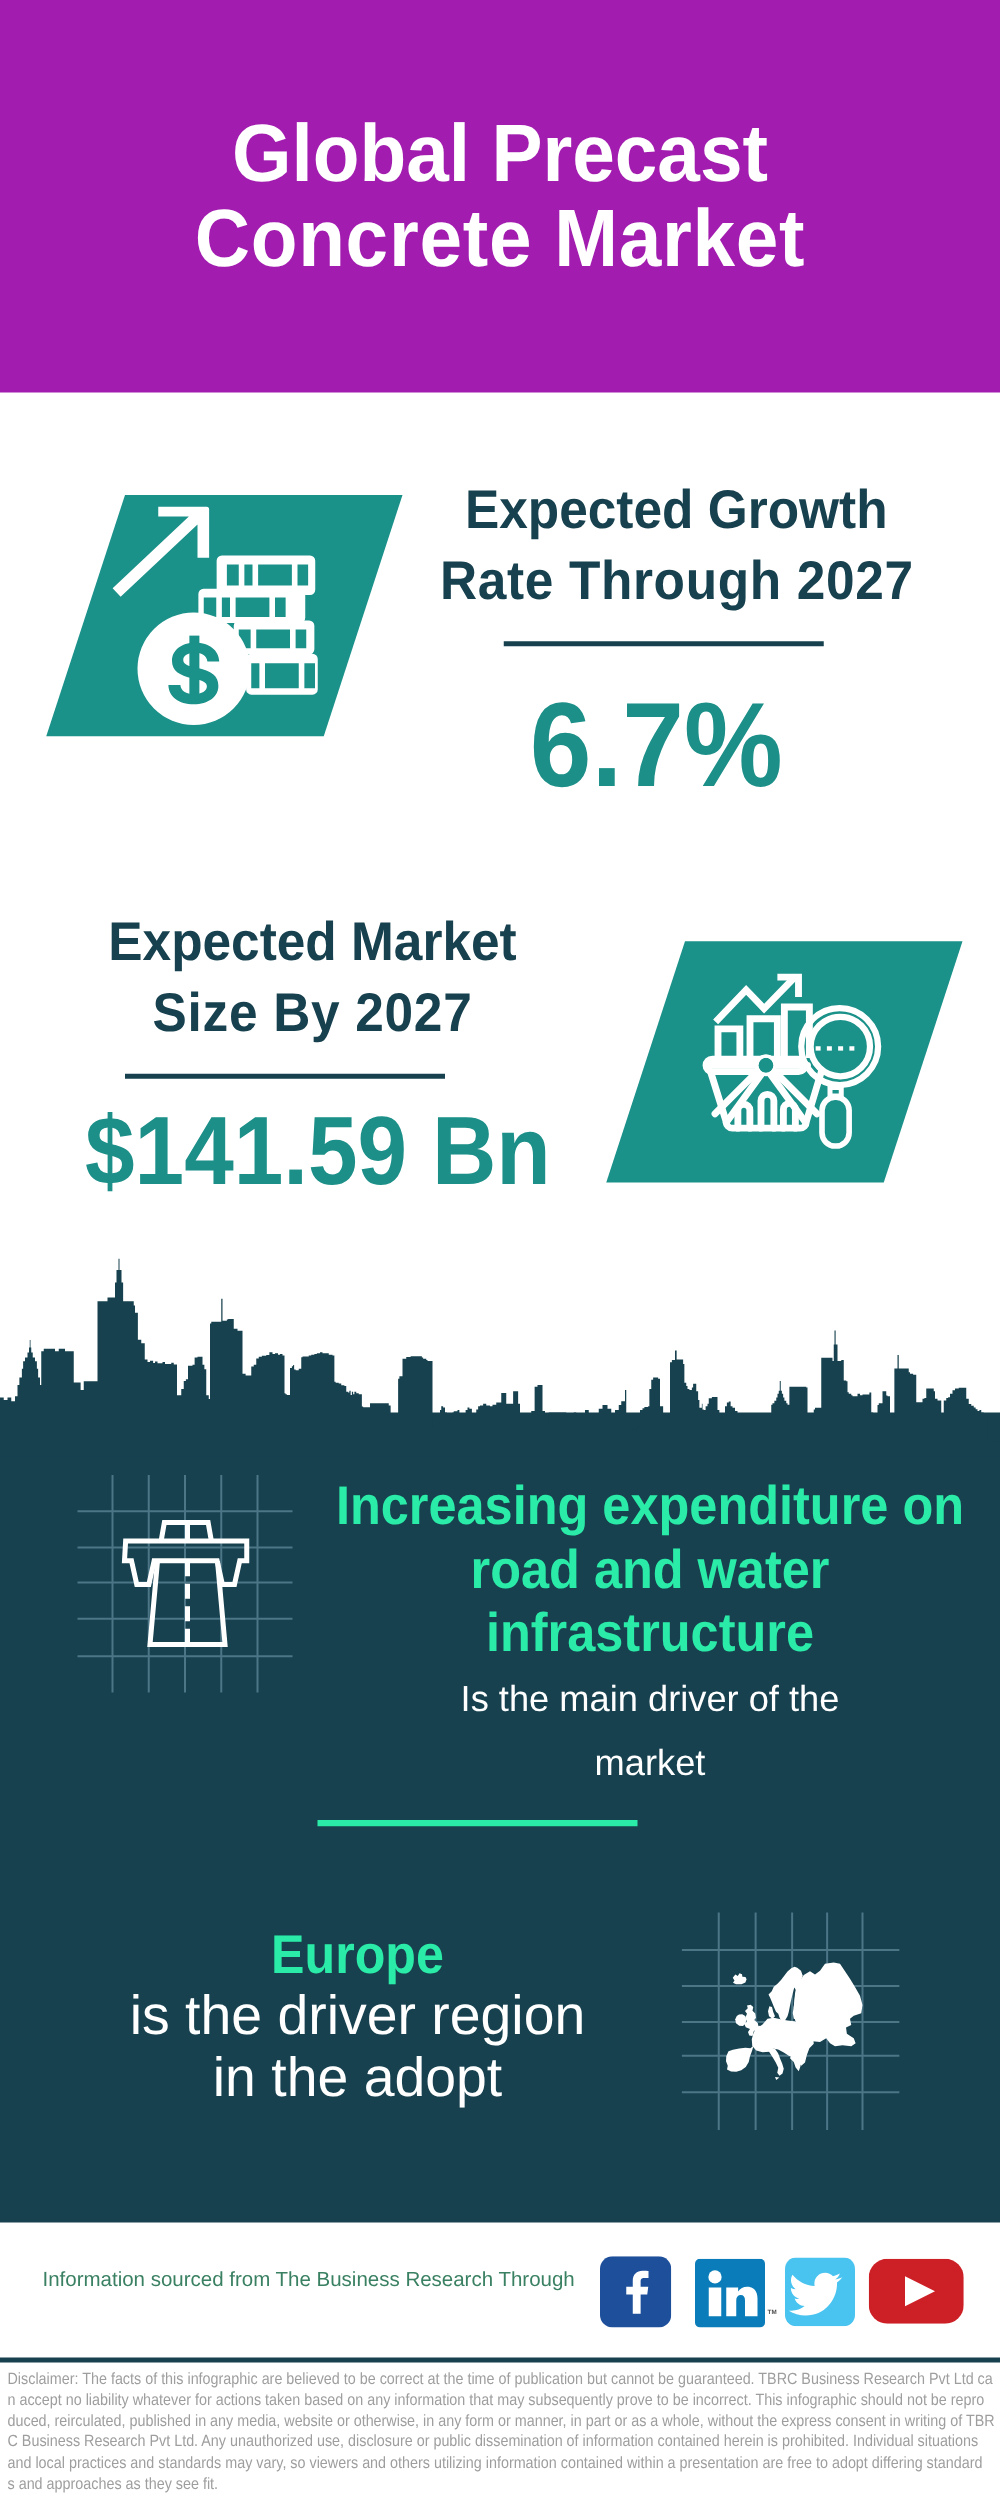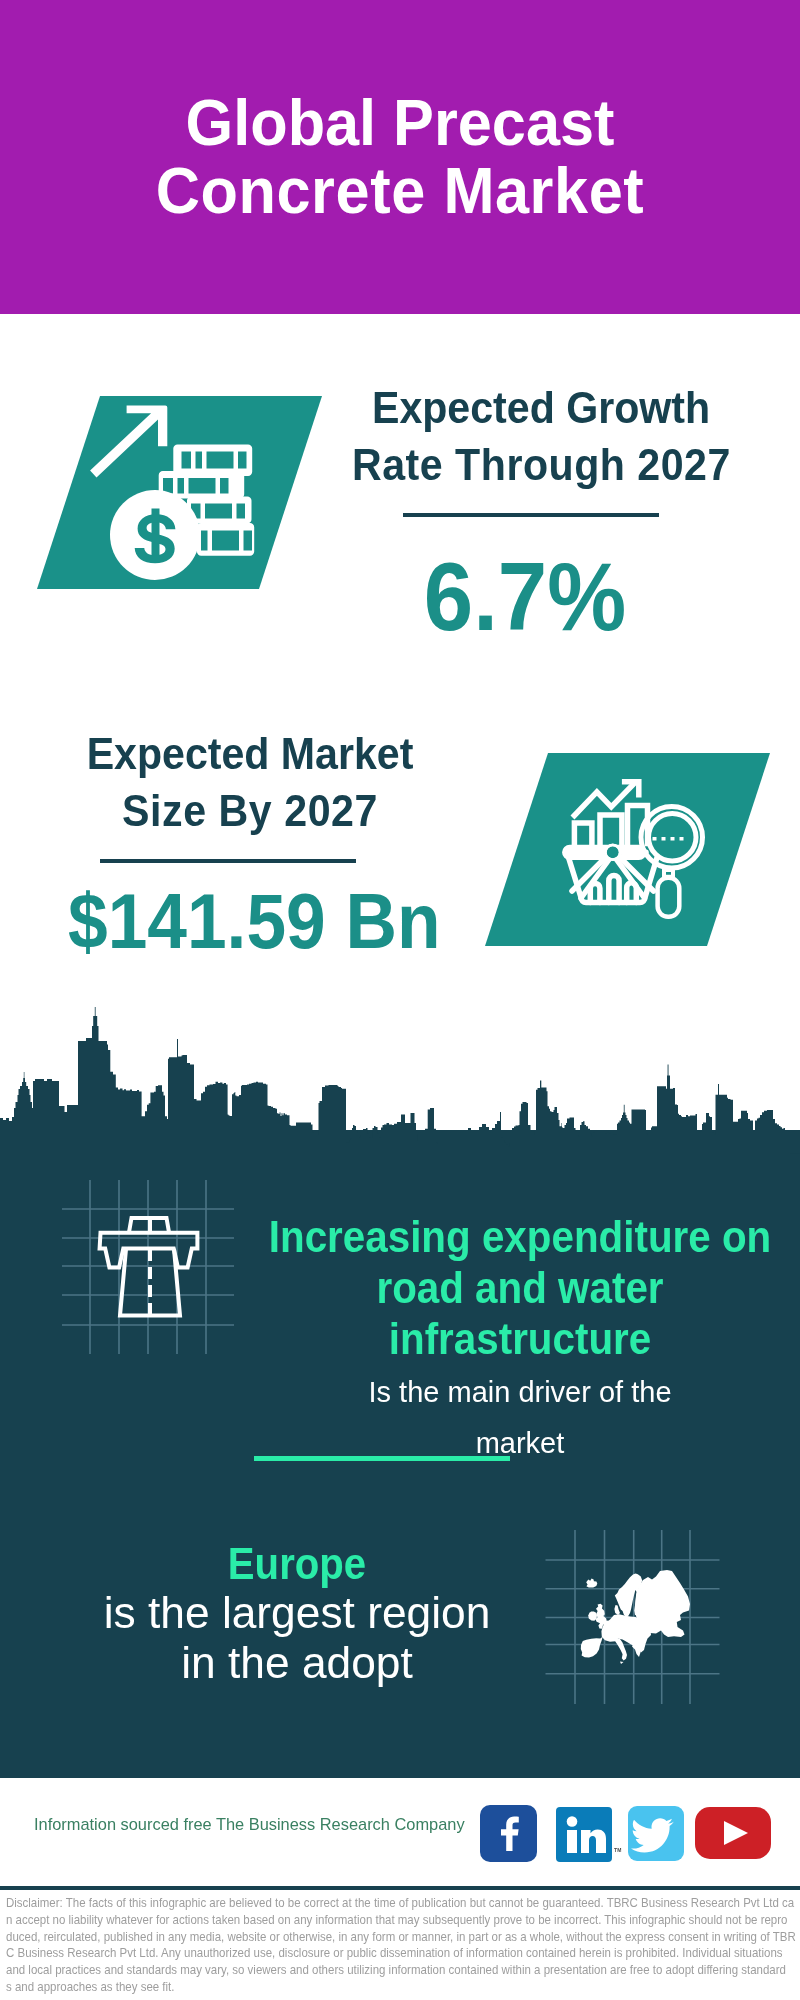--- a/index.html
+++ b/index.html
@@ -18,27 +18,27 @@
   .s1-val{white-space:nowrap;left:325px;top:549px;width:400px;text-align:center;color:#1b8f88;font-weight:bold;font-size:96px;line-height:96px;transform:scaleX(0.925);}
 
   .s2-title{white-space:nowrap;left:50px;top:726px;width:400px;text-align:center;color:#17414f;font-weight:bold;font-size:43.5px;line-height:57px;transform:scaleX(0.945);}
   .s2-title .l2{letter-spacing:0.6px;}
   .s2-rule{left:100px;top:859px;}
   .s2-val{white-space:nowrap;left:52px;top:882px;width:400px;text-align:center;color:#1b8f88;font-weight:bold;font-size:77.5px;line-height:78px;transform:scaleX(0.92);}
 
   .darkband{left:0;top:1130px;width:800px;height:648px;background:#17414f;}
   .sky{left:0;top:0;width:800px;height:1180px;}
 
-  .drv-text{left:240px;top:1180px;width:560px;text-align:center;margin-top:32px;}
+  .drv-text{left:240px;top:1180px;width:560px;text-align:center;}
   .drv-hl{white-space:nowrap;color:#2aeca8;font-weight:bold;font-size:43.5px;line-height:51px;transform:scaleX(0.928);}
   .drv-sub{white-space:nowrap;color:#fff;font-size:29px;line-height:51px;position:relative;top:2px;}
   .rule-mint{background:#2aeca8;height:5px;width:256px;}
   .drv-rule{left:254px;top:1456px;}
 
-  .reg-text{left:17px;top:1541px;width:560px;text-align:center;}
+  .reg-text{left:6px;top:1541px;width:560px;text-align:center;}
   .reg-hl{white-space:nowrap;color:#2aeca8;font-weight:bold;font-size:43.5px;line-height:47px;transform:scaleX(0.923);}
   .reg-sub{white-space:nowrap;color:#fff;font-size:44.3px;line-height:50px;}
 
   .src{left:34px;top:1815px;color:#3a8062;font-size:16.4px;line-height:19.6px;white-space:nowrap;}
   .foot-rule{left:0;top:1886px;width:800px;height:3.5px;background:#17414f;}
   .disc{left:6px;top:1895px;color:#9e9e9e;font-size:13px;line-height:16.75px;transform:scaleX(0.883);transform-origin:left top;}
   .disc > div{white-space:nowrap;}
 </style>
 </head>
 <body>
@@ -163,21 +163,21 @@
     <div class="drv-hl">Increasing expenditure on</div>
     <div class="drv-hl">road and water</div>
     <div class="drv-hl">infrastructure</div>
     <div class="drv-sub">Is the main driver of the</div>
     <div class="drv-sub">market</div>
   </div>
   <div class="abs rule-mint drv-rule"></div>
 
   <div class="abs reg-text">
     <div class="reg-hl">Europe</div>
-    <div class="reg-sub">is the largest region</div>
+    <div class="reg-sub">is the driver region</div>
     <div class="reg-sub">in the adopt</div>
   </div>
 
   <svg class="abs" style="left:540px;top:1500px" width="200" height="210" viewBox="0 0 200 210">
     <g stroke="#4c7586" stroke-width="1.6">
       <line x1="35" y1="30" x2="35" y2="204"></line>
       <line x1="64.5" y1="30" x2="64.5" y2="204"></line>
       <line x1="93.7" y1="30" x2="93.7" y2="204"></line>
       <line x1="121.7" y1="30" x2="121.7" y2="204"></line>
       <line x1="150" y1="30" x2="150" y2="204"></line>
@@ -199,21 +199,21 @@
       <polygon points="93.0,144.0 96.5,145.5 99.5,148.5 100.5,152.5 99.0,157.0 96.5,154.0 95.0,149.5 92.0,146.5"></polygon>
       <polygon points="75.5,105.0 77.6,105.5 78.6,109.5 80.0,113.0 78.0,115.0 75.2,113.0 74.4,109.0"></polygon>
       <polygon points="64.0,121.5 68.0,120.5 70.5,122.0 67.5,125.5 64.0,125.0"></polygon>
       <path d="M46.2,82.2 L48.3,79.6 L50.2,80.8 L51.6,78.6 L53.6,79.4 L53.9,81.3 L56.4,81.6 L57.3,83.4 L56.3,85.9 L53.2,87.4 L48.8,87.4 L46.4,86.2 L47.6,84.4 Z"></path>
       <path d="M51.2,111.6 L53.8,111.4 L56.2,112.8 L57.0,115.6 L56.4,118.8 L54.4,120.8 L51.4,120.6 L48.8,118.6 L48.2,115.4 L49.4,112.8 Z"></path>
       <path d="M60.5,103.8 L62.6,105.6 L62.0,108.6 L64.2,110.8 L64.8,114.2 L63.4,116.0 L66.2,118.4 L66.9,121.4 L64.8,123.6 L63.0,125.0 L62.0,128.8 L59.4,128.4 L58.4,125.6 L60.0,123.2 L56.6,121.8 L55.4,119.0 L57.6,117.4 L56.2,114.2 L57.6,111.0 L56.0,108.8 L58.2,106.6 L57.6,104.4 Z"></path>
     </g>
   </svg>
 
   <div class="abs src">
-    <div>Information sourced free The Business Research Company</div>
+    <div>Information sourced from The Business Research Through</div>
   </div>
 
   <div class="abs" style="left:480px;top:1805px;width:57px;height:57px">
     <svg width="57" height="57" viewBox="0 0 57 57">
       <rect x="0" y="0" width="57" height="57" rx="10" fill="#1d4f9b"></rect>
       <path d="M32.5,46 V30.5 h5.3 l0.8,-6.2 h-6.1 v-3.9 c0,-1.8 0.5,-3 3.1,-3 h3.2 V11.8 c-0.6,-0.1 -2.5,-0.2 -4.7,-0.2 c-4.7,0 -7.9,2.9 -7.9,8.1 v4.6 h-5.2 v6.2 h5.2 V46 z" fill="#ffffff"></path>
     </svg>
   </div>
 
   <div class="abs" style="left:556px;top:1807px;width:56px;height:55px">

